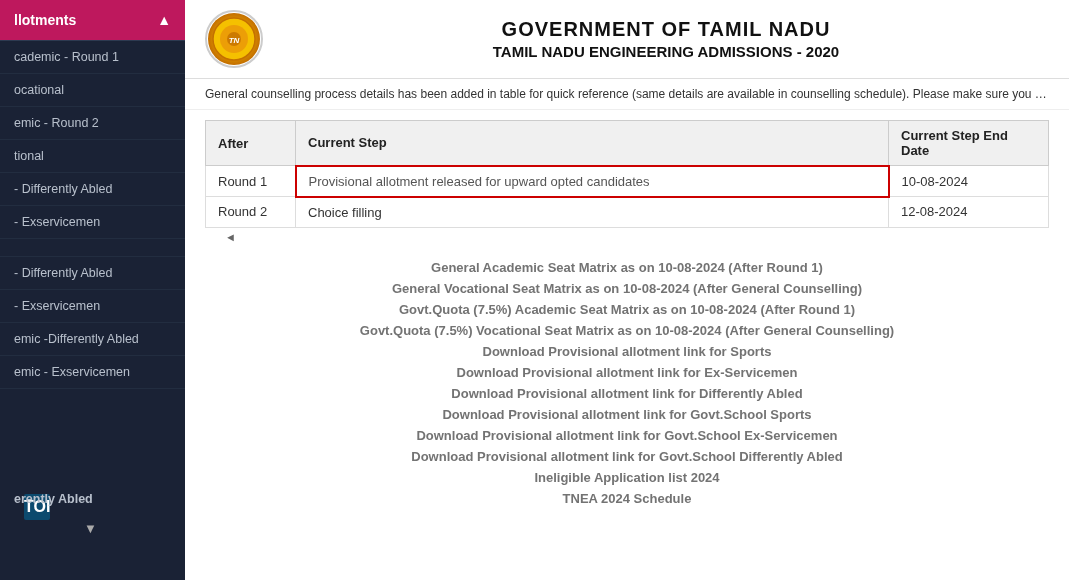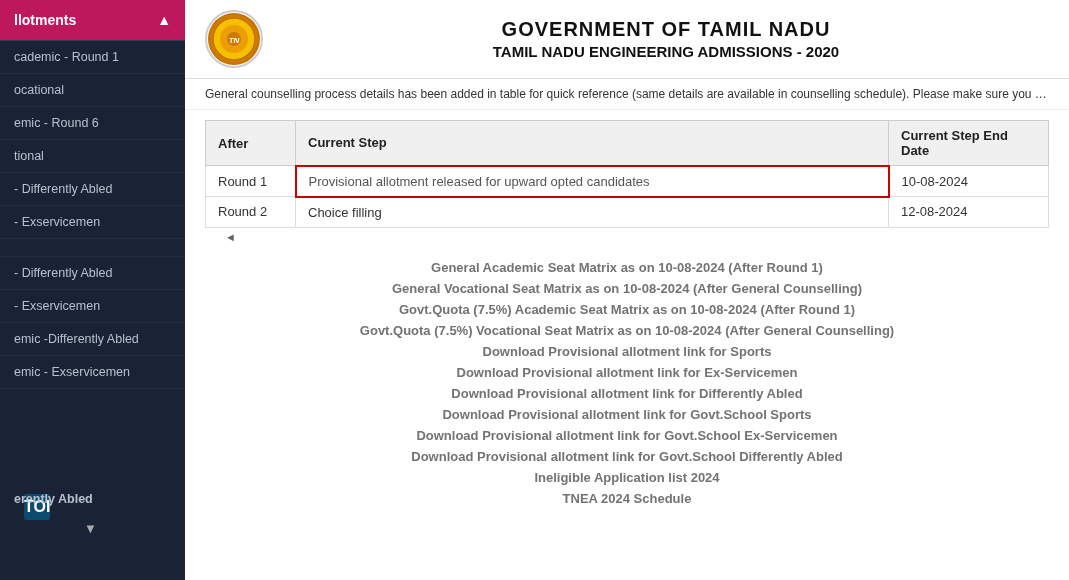--- a/index.html
+++ b/index.html
@@ -191,21 +191,21 @@
     <span>▲</span>
   </div>
 
   <div class="sidebar-item">
     <span>cademic - Round 1</span>
   </div>
   <div class="sidebar-item">
     <span>ocational</span>
   </div>
   <div class="sidebar-item">
-    <span>emic - Round 6</span>
+    <span>emic - Round 2</span>
   </div>
   <div class="sidebar-item">
     <span>tional</span>
   </div>
   <div class="sidebar-item">
     <span>- Differently Abled</span>
   </div>
   <div class="sidebar-item">
     <span>- Exservicemen</span>
   </div>

